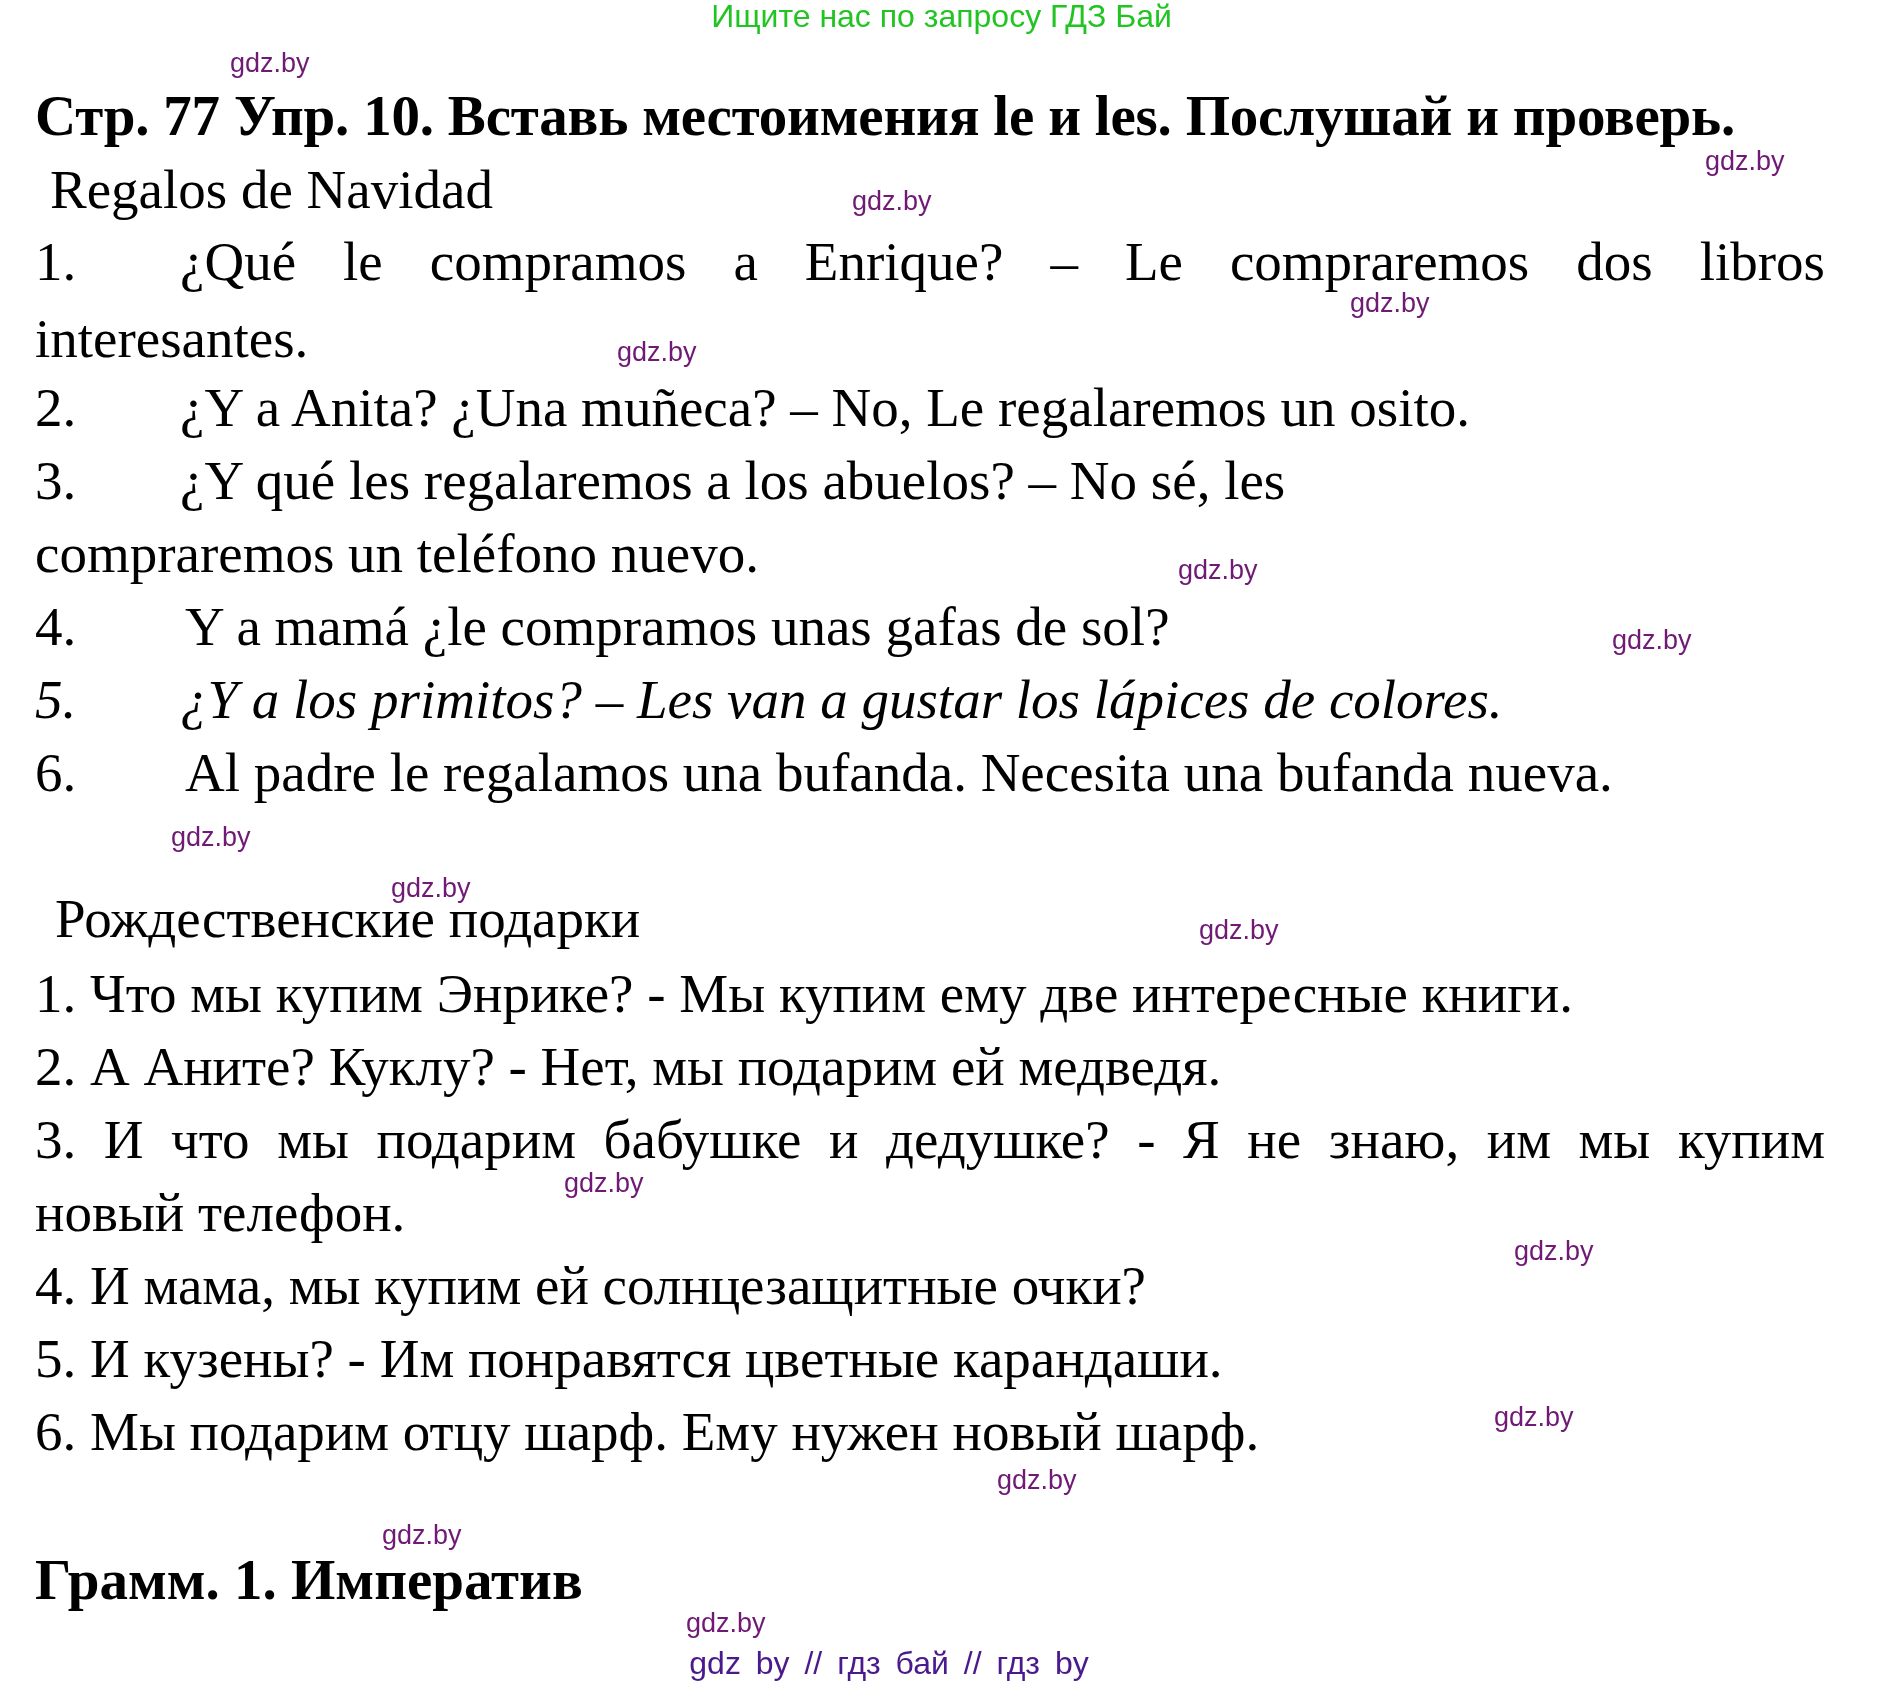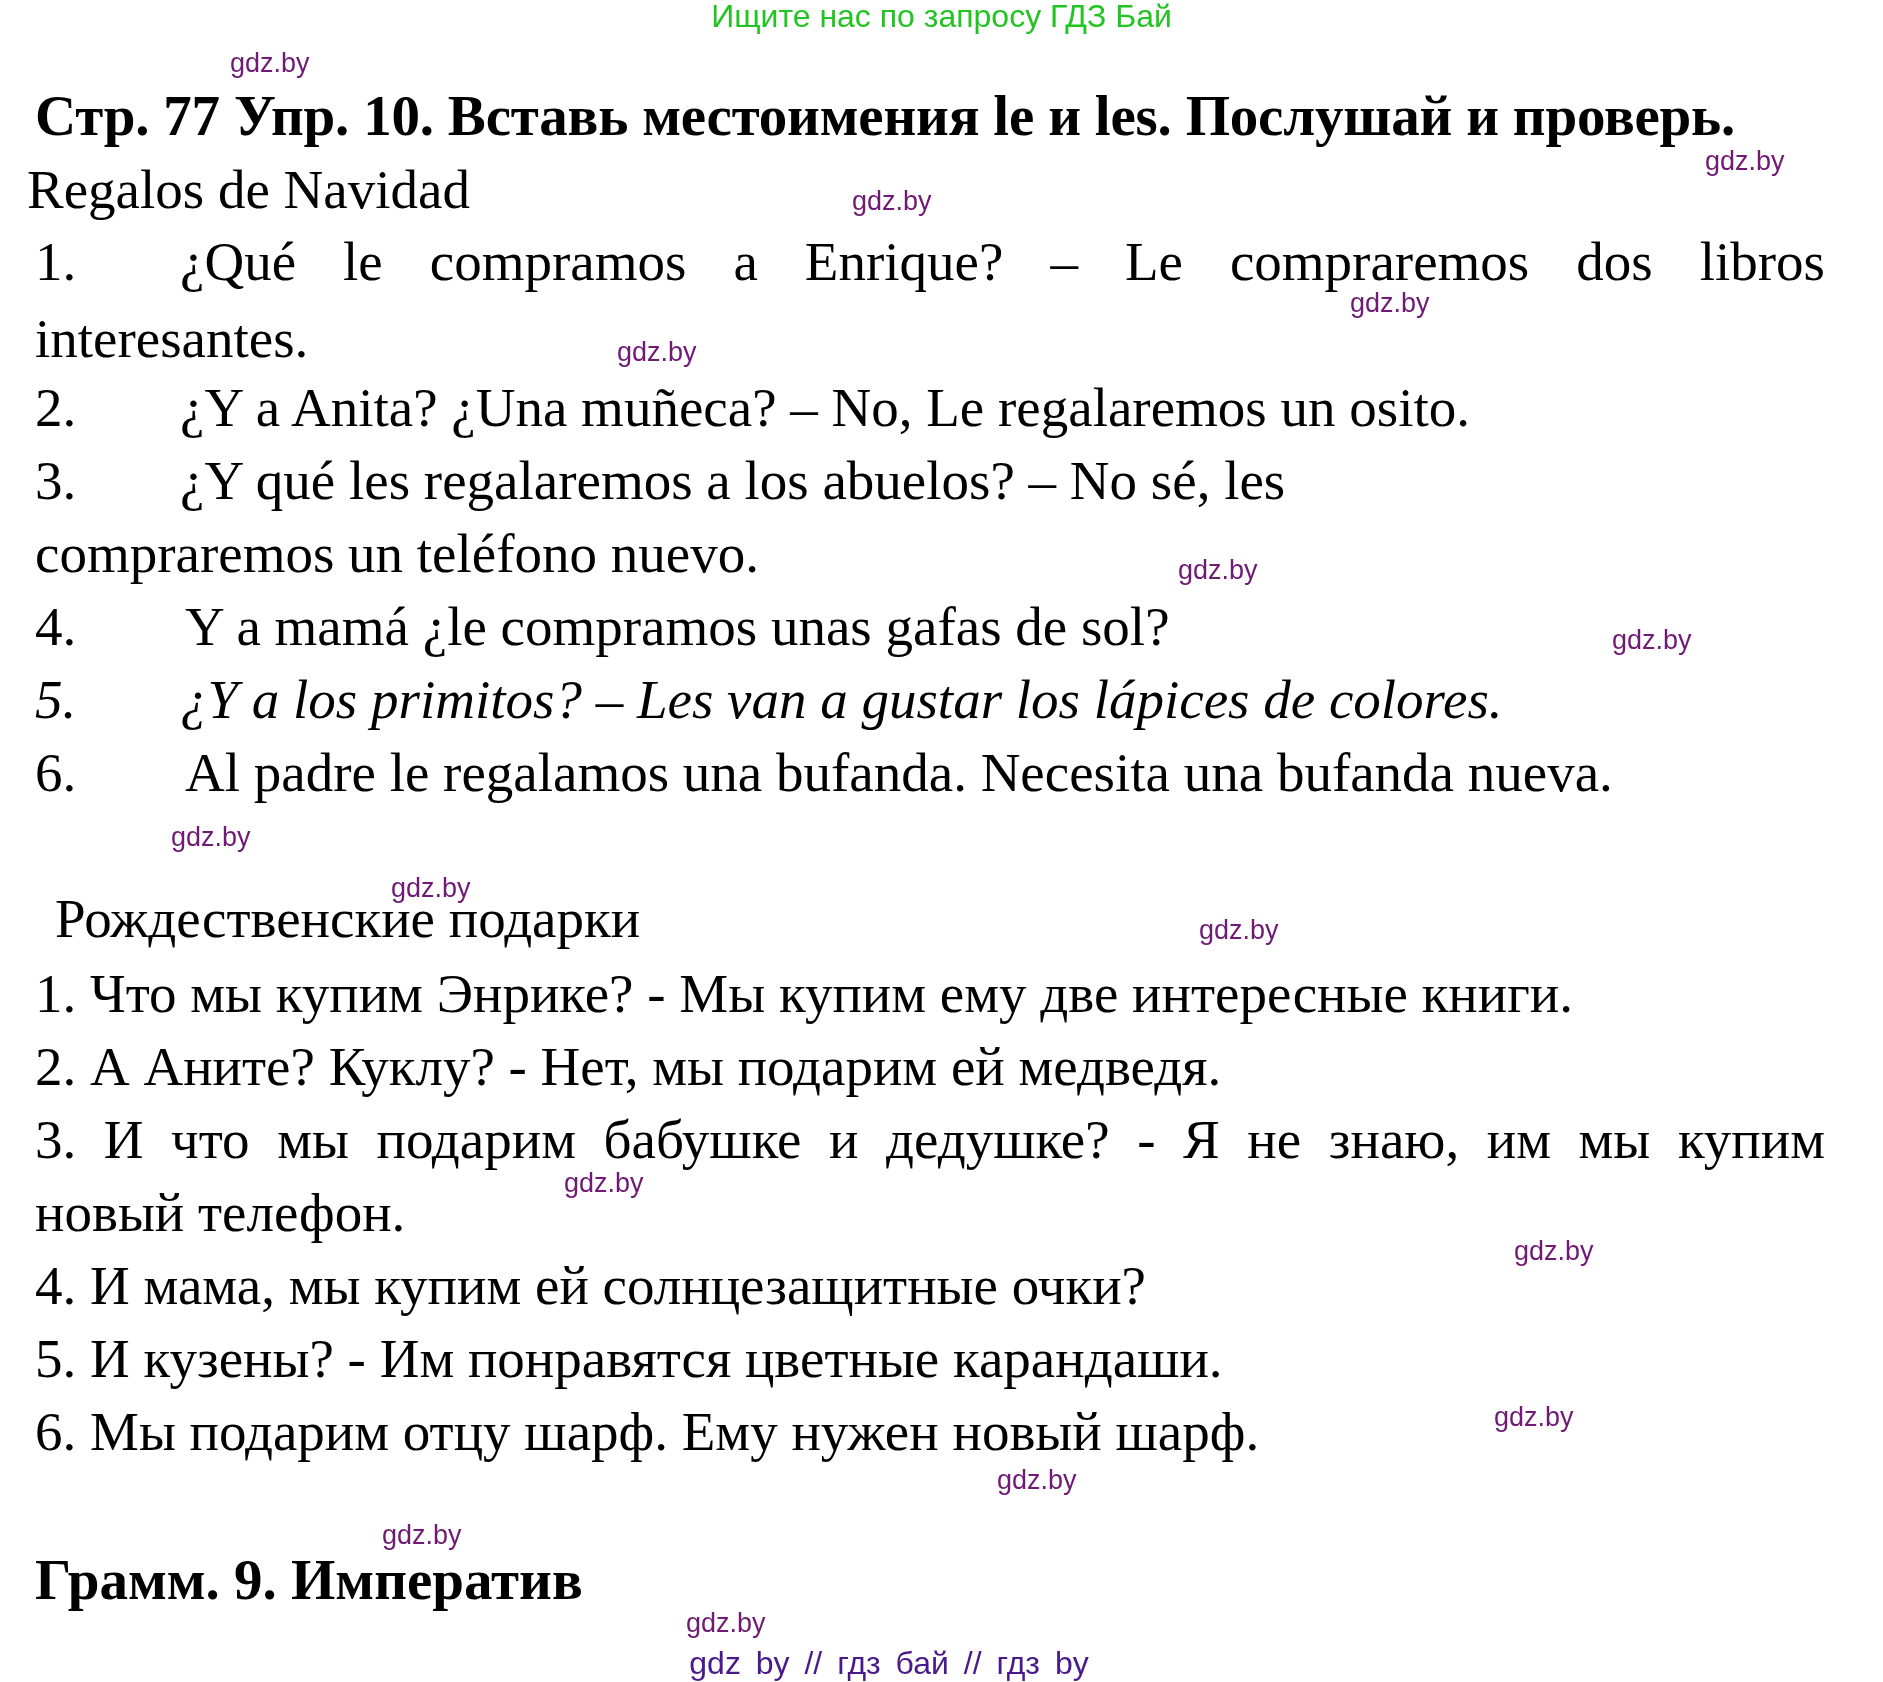--- a/index.html
+++ b/index.html
@@ -81,21 +81,21 @@
 <div class="abs wm" style="left:1199px; top:915px;">gdz.by</div>
 <div class="abs wm" style="left:564px; top:1168px;">gdz.by</div>
 <div class="abs wm" style="left:1514px; top:1236px;">gdz.by</div>
 <div class="abs wm" style="left:1494px; top:1402px;">gdz.by</div>
 <div class="abs wm" style="left:997px; top:1465px;">gdz.by</div>
 <div class="abs wm" style="left:382px; top:1520px;">gdz.by</div>
 <div class="abs wm" style="left:686px; top:1608px;">gdz.by</div>
 
 <div class="abs title">Стр. 77 Упр. 10.   Вставь местоимения le и les. Послушай и проверь.</div>
 
-<div class="abs sub-heading" style="left:27px; top:158px;">Regalos de Navidad</div>
+<div class="abs sub-heading" style="left:50px; top:158px;">Regalos de Navidad</div>
 
 <div class="abs body-line justified" style="top:230px;">
   <span class="num">1.</span><span>¿Qué le compramos a Enrique? – Le compraremos dos libros</span>
 </div>
 <div class="abs body-line" style="left:35px; top:307px;">interesantes.</div>
 
 <div class="abs body-line" style="left:35px; top:376px;">
   <span class="num">2.</span><span>¿Y a Anita? ¿Una muñeca? – No, Le regalaremos un osito.</span>
 </div>
 
@@ -119,15 +119,15 @@
 <div class="abs sub-heading" style="left:35px; top:887px;margin-left:20px;">Рождественские подарки</div>
 
 <div class="abs body-line" style="left:35px; top:962px;">1. Что мы купим Энрике? - Мы купим ему две интересные книги.</div>
 <div class="abs body-line" style="left:35px; top:1035px;">2. А Аните? Куклу? - Нет, мы подарим ей медведя.</div>
 <div class="abs body-line justified" style="top:1108px;">3. И что мы подарим бабушке и дедушке? - Я не знаю, им мы купим</div>
 <div class="abs body-line" style="left:35px; top:1181px;">новый телефон.</div>
 <div class="abs body-line" style="left:35px; top:1254px;">4. И мама, мы купим ей солнцезащитные очки?</div>
 <div class="abs body-line" style="left:35px; top:1327px;">5. И кузены? - Им понравятся цветные карандаши.</div>
 <div class="abs body-line" style="left:35px; top:1400px;">6. Мы подарим отцу шарф. Ему нужен новый шарф.</div>
 
-<div class="abs grammar-heading">Грамм. 9.  Императив</div>
+<div class="abs grammar-heading">Грамм. 1.  Императив</div>
 
 <div class="abs footer">gdz by  //  гдз бай  //  гдз by</div>
 
 </body></html>

